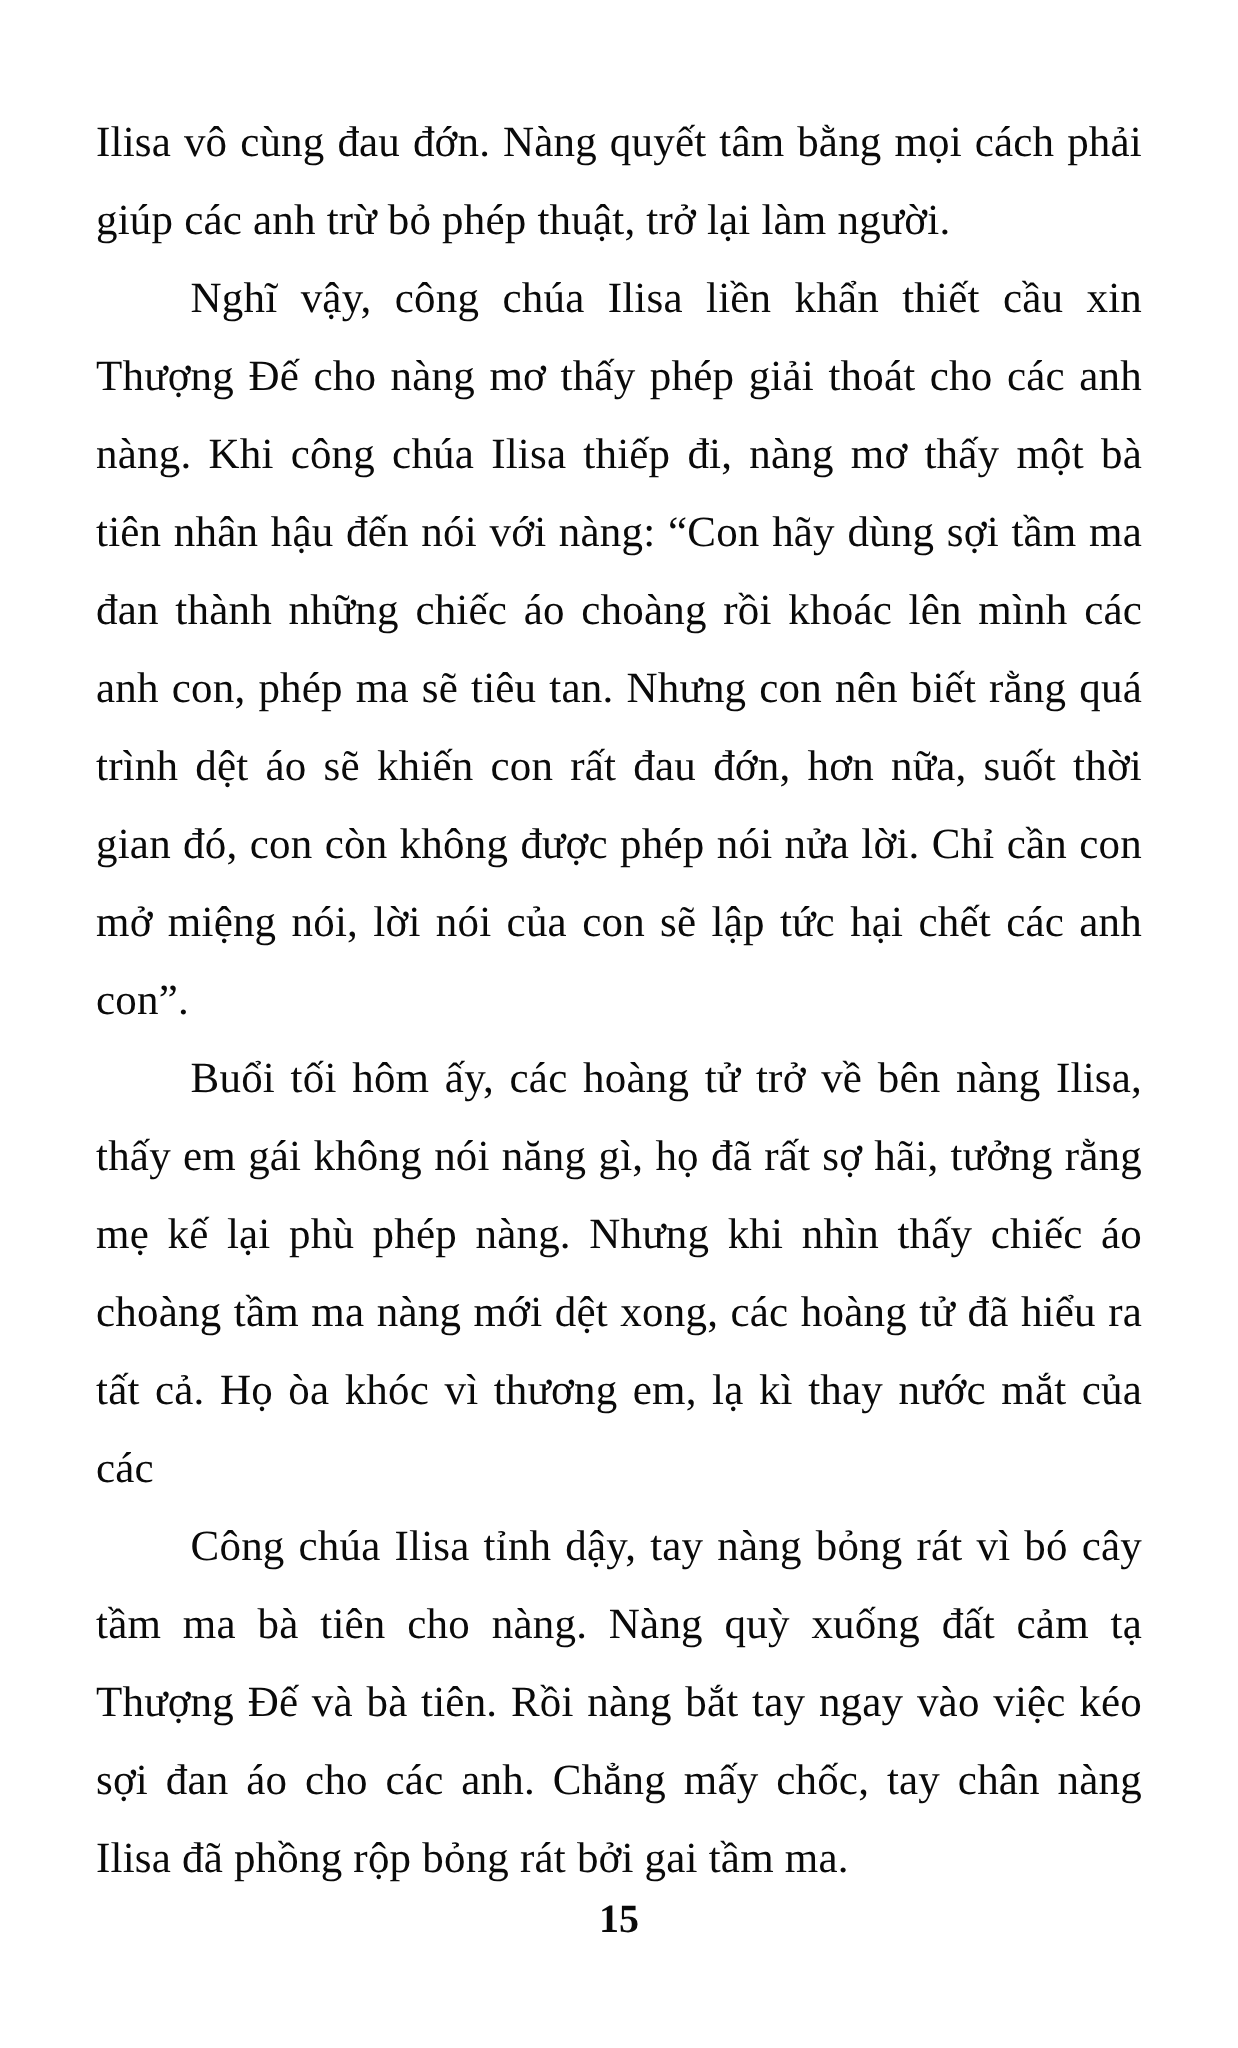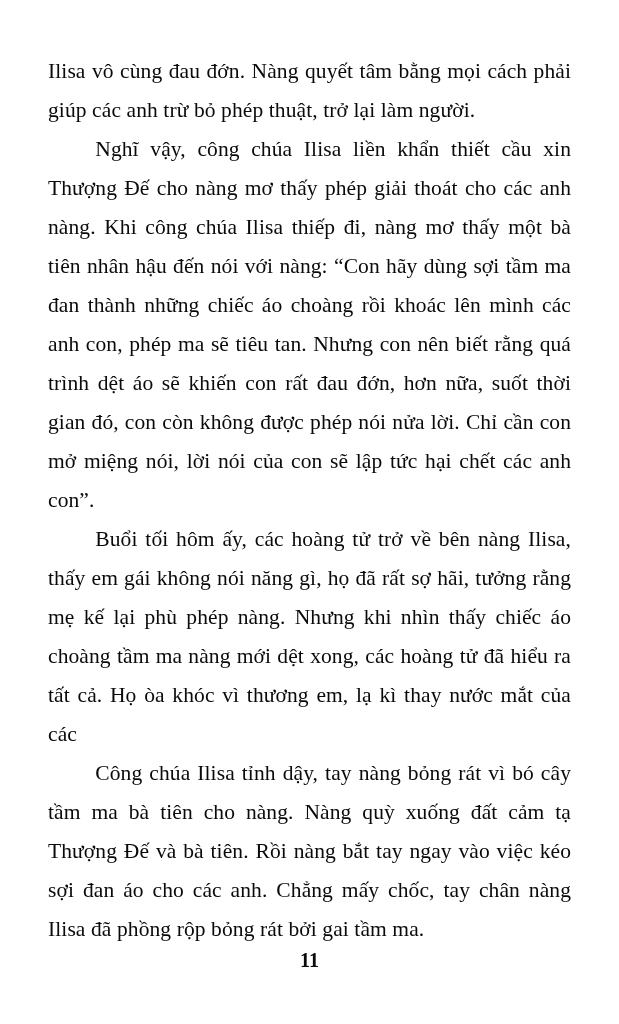--- a/index.html
+++ b/index.html
@@ -53,13 +53,13 @@
 <body>
 
 <div class="page">
   <div class="body-text">
     <p class="para">Ilisa vô cùng đau đớn. Nàng quyết tâm bằng mọi cách phải giúp các anh trừ bỏ phép thuật, trở lại làm người.</p>
     <p class="para">Nghĩ vậy, công chúa Ilisa liền khẩn thiết cầu xin Thượng Đế cho nàng mơ thấy phép giải thoát cho các anh nàng. Khi công chúa Ilisa thiếp đi, nàng mơ thấy một bà tiên nhân hậu đến nói với nàng: “Con hãy dùng sợi tầm ma đan thành những chiếc áo choàng rồi khoác lên mình các anh con, phép ma sẽ tiêu tan. Nhưng con nên biết rằng quá trình dệt áo sẽ khiến con rất đau đớn, hơn nữa, suốt thời gian đó, con còn không được phép nói nửa lời. Chỉ cần con mở miệng nói, lời nói của con sẽ lập tức hại chết các anh con”.</p>
     <p class="para">Buổi tối hôm ấy, các hoàng tử trở về bên nàng Ilisa, thấy em gái không nói năng gì, họ đã rất sợ hãi, tưởng rằng mẹ kế lại phù phép nàng. Nhưng khi nhìn thấy chiếc áo choàng tầm ma nàng mới dệt xong, các hoàng tử đã hiểu ra tất cả. Họ òa khóc vì thương em, lạ kì thay nước mắt của các</p>
     <p class="para">Công chúa Ilisa tỉnh dậy, tay nàng bỏng rát vì bó cây tầm ma bà tiên cho nàng. Nàng quỳ xuống đất cảm tạ Thượng Đế và bà tiên. Rồi nàng bắt tay ngay vào việc kéo sợi đan áo cho các anh. Chẳng mấy chốc, tay chân nàng Ilisa đã phồng rộp bỏng rát bởi gai tầm ma.</p>
   </div>
 </div>
-<div class="page-number">11</div>
+<div class="page-number">15</div>
 
 </body></html>

